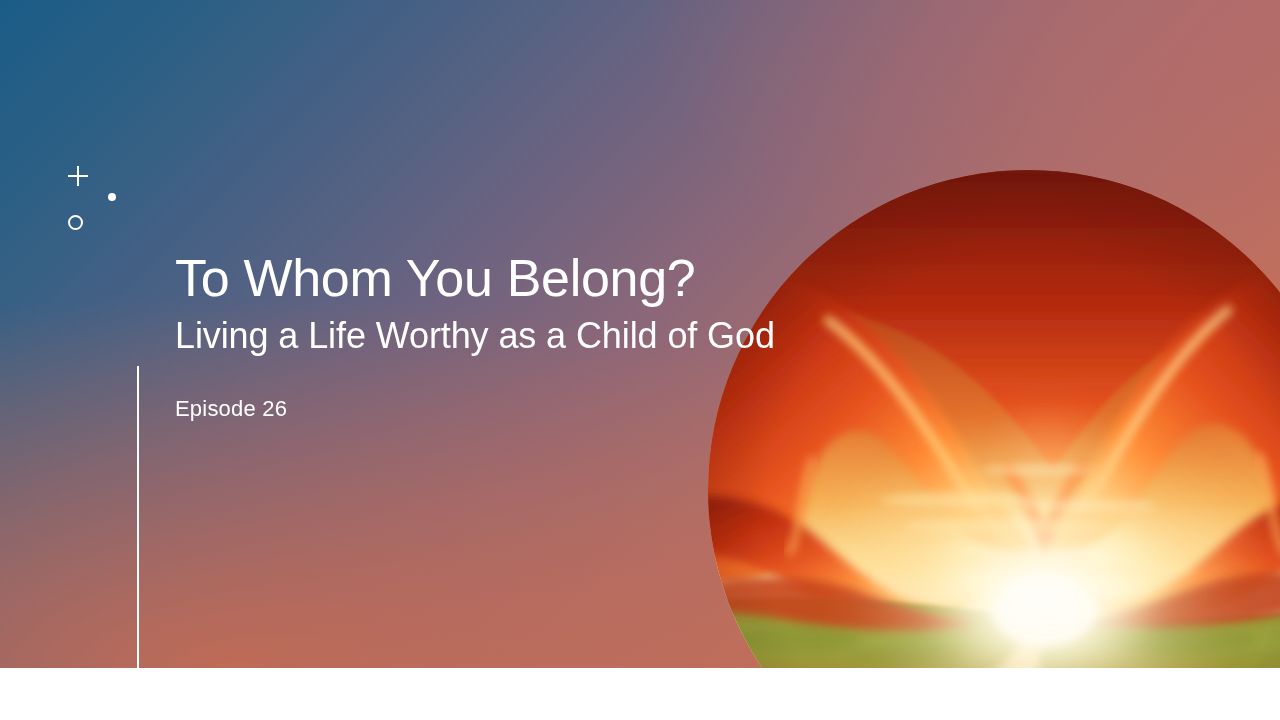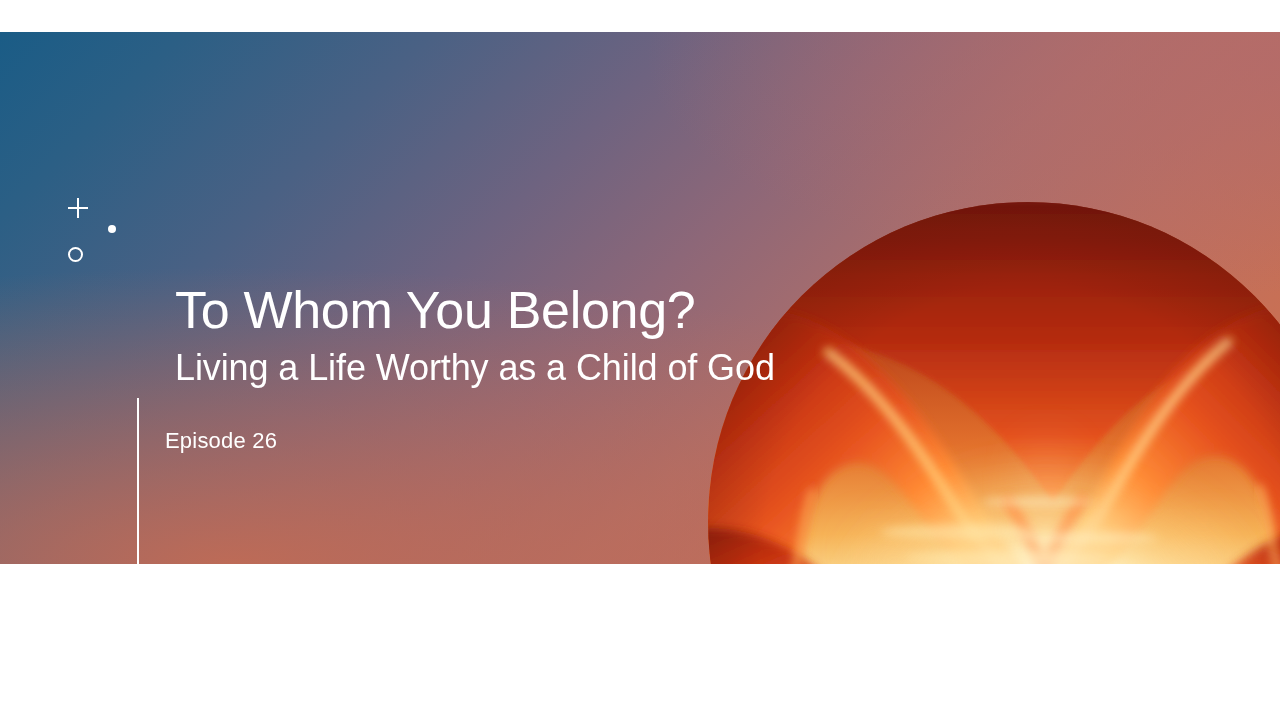--- a/index.html
+++ b/index.html
@@ -8,34 +8,33 @@
   html, body {
     width: 1280px;
     height: 720px;
     overflow: hidden;
     font-family: "Liberation Sans", sans-serif;
   }
 
   #slide {
     position: relative;
     width: 1280px;
-    height: 532px;
+    height: 668px;
     overflow: hidden;
     background:
       linear-gradient(135deg,
         #1a5c86 0%,
         #2b5f85 10%,
         #4a6184 24%,
         #6e6380 38%,
         #8d6778 50%,
         #a96d6c 62%,
         #bc6f60 74%,
         #c87055 86%,
         #cc7150 100%);
-    margin-top: 32px;
   }
 
   
   .bg-wash {
     position: absolute;
     inset: 0;
     background:
       radial-gradient(ellipse 120% 90% at 18% 100%, rgba(201,108,80,0.85) 0%, rgba(201,108,80,0.0) 62%),
       radial-gradient(ellipse 90% 80% at 100% 5%, rgba(180,107,106,0.8) 0%, rgba(180,107,106,0.0) 55%);
     pointer-events: none;
@@ -113,21 +112,21 @@
     font-size: 36px;
     line-height: 1.05;
     font-weight: 400;
     color: #ffffff;
     letter-spacing: -0.1px;
     white-space: nowrap;
   }
 
   .episode {
     position: absolute;
-    left: 165px;
+    left: 175px;
     top: 396px;
     font-size: 22px;
     font-weight: 400;
     color: #ffffff;
     letter-spacing: 0.2px;
     z-index: 5;
   }
 
   
   .photo-circle {

